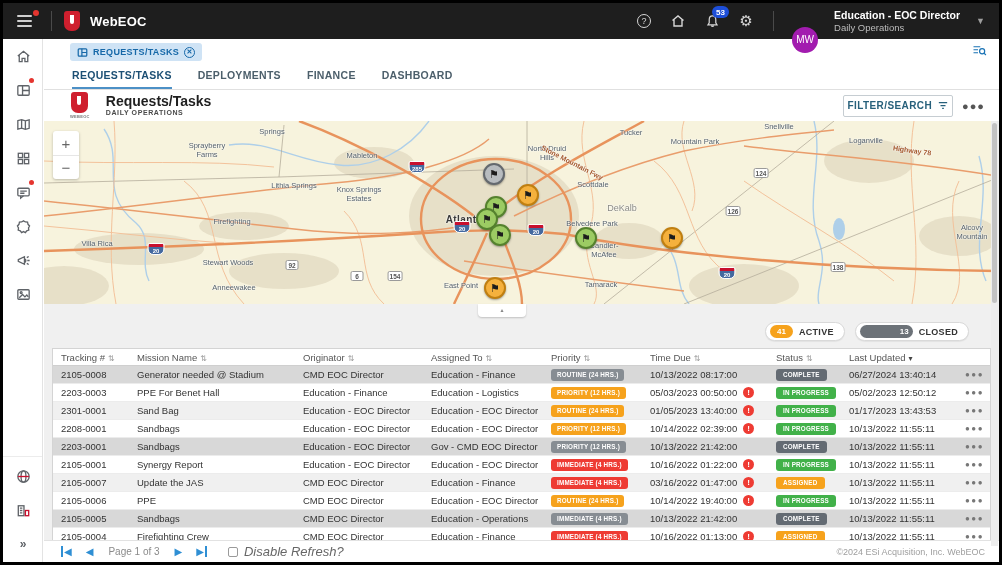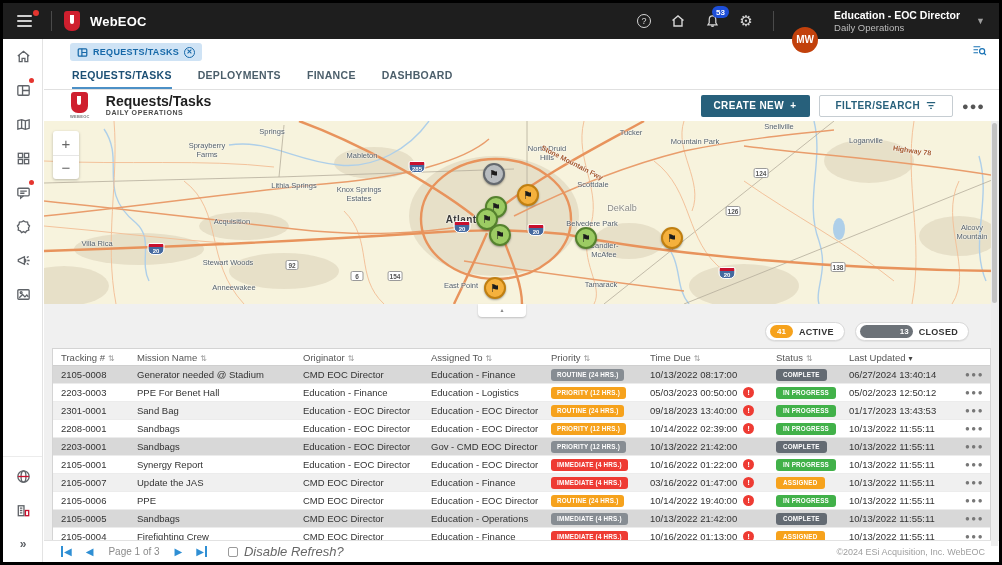--- a/index.html
+++ b/index.html
@@ -13,21 +13,21 @@
   .red-dot { position:absolute; width:6px; height:6px; background:#e5352f; border-radius:50%; }
   .menu-wrap .red-dot { right:0; top:-2px; }
   .tb-div { width:1px; height:20px; background:#4a4a4a; margin:0 12px; }
   .logo-shield { width:16px; height:20px; background:#cf1f2e; border-radius:3px 3px 7px 7px; position:relative; }
   .logo-shield:after { content:""; position:absolute; left:6px; top:4px; width:4px; height:9px; background:#fff; border-radius:0 0 3px 3px; }
   #app-title { color:#fff; font-size:13px; font-weight:bold; margin-left:10px; letter-spacing:.2px; }
   #topbar-right { margin-left:auto; display:flex; align-items:center; gap:16px; padding-right:14px; }
   .tb-icon { color:#d6d6d6; font-size:14px; width:18px; height:18px; display:flex; align-items:center; justify-content:center; position:relative; cursor:pointer; }
   .help-circ { width:14px; height:14px; border:1.4px solid #d6d6d6; border-radius:50%; font-size:9px; display:flex; align-items:center; justify-content:center; }
   .badge { position:absolute; top:-6px; left:9px; background:#1d4ed8; color:#fff; font-size:8px; font-weight:bold; padding:1.5px 4px; border-radius:7px; }
-  #avatar { width:26px; height:26px; border-radius:50%; background:#c2410c; color:#fff; font-size:10px; font-weight:bold; display:flex; align-items:center; justify-content:center;margin-top:37px; }
+  #avatar { width:26px; height:26px; border-radius:50%; background:#a21caf; color:#fff; font-size:10px; font-weight:normal; display:flex; align-items:center; justify-content:center;margin-top:37px; }
   #user-block { line-height:1.25; }
   #user-name { color:#fff; font-size:10.5px; font-weight:bold; }
   #user-role { color:#bdbdbd; font-size:9.5px; }
   .chev { color:#9e9e9e; font-size:9px; }
 
   
   #sidebar { position:absolute; left:0; top:36px; width:40px; height:526px; background:#fff; border-right:1px solid #e3e3e3; z-index:20; display:flex; flex-direction:column; }
   .sb-icon { position:relative; width:40px; height:34px; display:flex; align-items:center; justify-content:center; cursor:pointer; }
   .sb-icon svg { stroke:#5f6368; fill:none; stroke-width:1.4; }
   .sb-icon .red-dot { right:9px; top:5px; width:5px; height:5px; }
@@ -46,21 +46,21 @@
   .tab.active { color:#1c4f74; border-bottom-color:#4c90c6; }
 
   #titlebar { position:absolute; left:41px; top:87px; right:0; height:31px; background:#fff; display:flex; align-items:center; }
   #board-logo { margin-left:26px; display:flex; flex-direction:column; align-items:center; }
   #board-logo .caption { font-size:4px; color:#777; margin-top:1px; letter-spacing:.3px; font-weight:bold; }
   #board-title-block { margin-left:16px; line-height:1.1; }
   #board-title { font-size:14px; font-weight:bold; color:#1f1f1f; }
   #board-subtitle { font-size:7px; font-weight:bold; color:#4a4a4a; letter-spacing:.6px; }
   #title-actions { margin-left:auto; display:flex; align-items:center; gap:9px; padding-right:14px; }
   #create-btn { background:#27607b; color:#fff; border:none; height:22px; padding:0 13px; font-size:10px; font-weight:bold; letter-spacing:.4px; border-radius:2px; cursor:pointer; font-family:inherit; }
-  #filter-btn { background:#fff; color:#27607b; border:1px solid #c6cdd2; height:22px; padding:0 16px; font-size:10px; font-weight:bold; letter-spacing:.4px; border-radius:2px; cursor:pointer; font-family:inherit; display:flex; align-items:center; gap:6px; }
+  #filter-btn { background:#fff; color:#27607b; border:1px solid #c6cdd2; height:22px; padding:0 4px; font-size:10px; font-weight:bold; letter-spacing:.4px; border-radius:2px; cursor:pointer; font-family:inherit; display:flex; align-items:center; gap:6px; }
   .ellipsis { color:#555; font-size:11px; letter-spacing:1px; cursor:pointer; }
 
   
   #content-bg { position:absolute; left:41px; top:118px; right:0; bottom:0; background:#f0f0f0; }
   #map { position:absolute; left:41px; top:118px; width:953px; height:183px; background:#f7f3dd; overflow:hidden; }
   .map-label { position:absolute; transform:translate(-50%,-50%); font-size:7.5px; color:#55616b; text-align:center; white-space:pre-line; line-height:1.15; text-shadow:0 0 2px #fff,0 0 2px #fff; pointer-events:none; }
   .map-label.city { font-size:10px; font-weight:bold; color:#3a3a3a; letter-spacing:.4px; }
   .map-label.big { font-size:9px; color:#8a8a84; }
   .map-label.road { color:#a3562b; font-weight:bold; font-size:7px; }
   .shield { position:absolute; transform:translate(-50%,-50%); font-weight:bold; text-align:center; }
@@ -254,21 +254,20 @@
   <div id="titlebar">
     <div id="board-logo">
       <div class="logo-shield" style="width:17px;height:21px;"></div>
       <div class="caption">WEBEOC</div>
     </div>
     <div id="board-title-block">
       <div id="board-title">Requests/Tasks</div>
       <div id="board-subtitle">DAILY OPERATIONS</div>
     </div>
     <div id="title-actions">
-      <button id="create-btn"><span>CREATE NEW</span>&nbsp;&nbsp;<span>+</span></button>
       <button id="filter-btn">
         <span>FILTER/SEARCH</span>
         <svg width="10" height="9" viewBox="0 0 12 10">
             <path d="M1 1.5 H11 M3 5 H9 M5 8.5 H7" stroke="#27607b" stroke-width="1.5" fill="none"></path>
           </svg>
       </button>
       <span class="ellipsis">●●●</span>
     </div>
   </div>
 
@@ -338,21 +337,21 @@
       <div class="zoom-btn">−</div>
     </div>
     <div id="map-overlays">
         <div class="map-label" style="left: 228px; top: 11px;">Springs</div>
         <div class="map-label" style="left: 163px; top: 30px;">Sprayberry
 Farms</div>
         <div class="map-label" style="left: 318px; top: 35px;">Mableton</div>
         <div class="map-label" style="left: 250px; top: 65px;">Lithia Springs</div>
         <div class="map-label" style="left: 315px; top: 74px;">Knox Springs
 Estates</div>
-        <div class="map-label" style="left: 188px; top: 101px;">Acquisition</div>
+        <div class="map-label" style="left: 188px; top: 101px;">Firefighting</div>
         <div class="map-label" style="left: 53px; top: 123px;">Villa Rica</div>
         <div class="map-label" style="left: 184px; top: 142px;">Stewart Woods</div>
         <div class="map-label" style="left: 190px; top: 167px;">Anneewakee</div>
         <div class="map-label" style="left: 417px; top: 165px;">East Point</div>
         <div class="map-label" style="left: 557px; top: 164px;">Tamarack</div>
         <div class="map-label" style="left: 503px; top: 33px;">North Druid
 Hills</div>
         <div class="map-label" style="left: 549px; top: 64px;">Scottdale</div>
         <div class="map-label big" style="left: 578px; top: 87px;">DeKalb</div>
         <div class="map-label" style="left: 548px; top: 103px;">Belvedere Park</div>
@@ -434,21 +433,21 @@
         <div class="td"><span class="sbadge" style="background: rgb(65, 177, 73);">IN PROGRESS</span></div>
         <div class="td">05/02/2023 12:50:12</div>
         <div class="row-dots">●●●</div>
       </div>
       <div class="tr r-alt">
         <div class="td">2301-0001</div>
         <div class="td">Sand Bag</div>
         <div class="td">Education - EOC Director</div>
         <div class="td">Education - EOC Director</div>
         <div class="td"><span class="pbadge" style="background: rgb(246, 162, 28);">ROUTINE (24 HRS.)</span></div>
-        <div class="td"><span>09/18/2023 13:40:00</span><span class="alert">!</span></div>
+        <div class="td"><span>01/05/2023 13:40:00</span><span class="alert">!</span></div>
         <div class="td"><span class="sbadge" style="background: rgb(65, 177, 73);">IN PROGRESS</span></div>
         <div class="td">01/17/2023 13:43:53</div>
         <div class="row-dots">●●●</div>
       </div>
       <div class="tr">
         <div class="td">2208-0001</div>
         <div class="td">Sandbags</div>
         <div class="td">Education - EOC Director</div>
         <div class="td">Education - EOC Director</div>
         <div class="td"><span class="pbadge" style="background: rgb(246, 162, 28);">PRIORITY (12 HRS.)</span></div>

